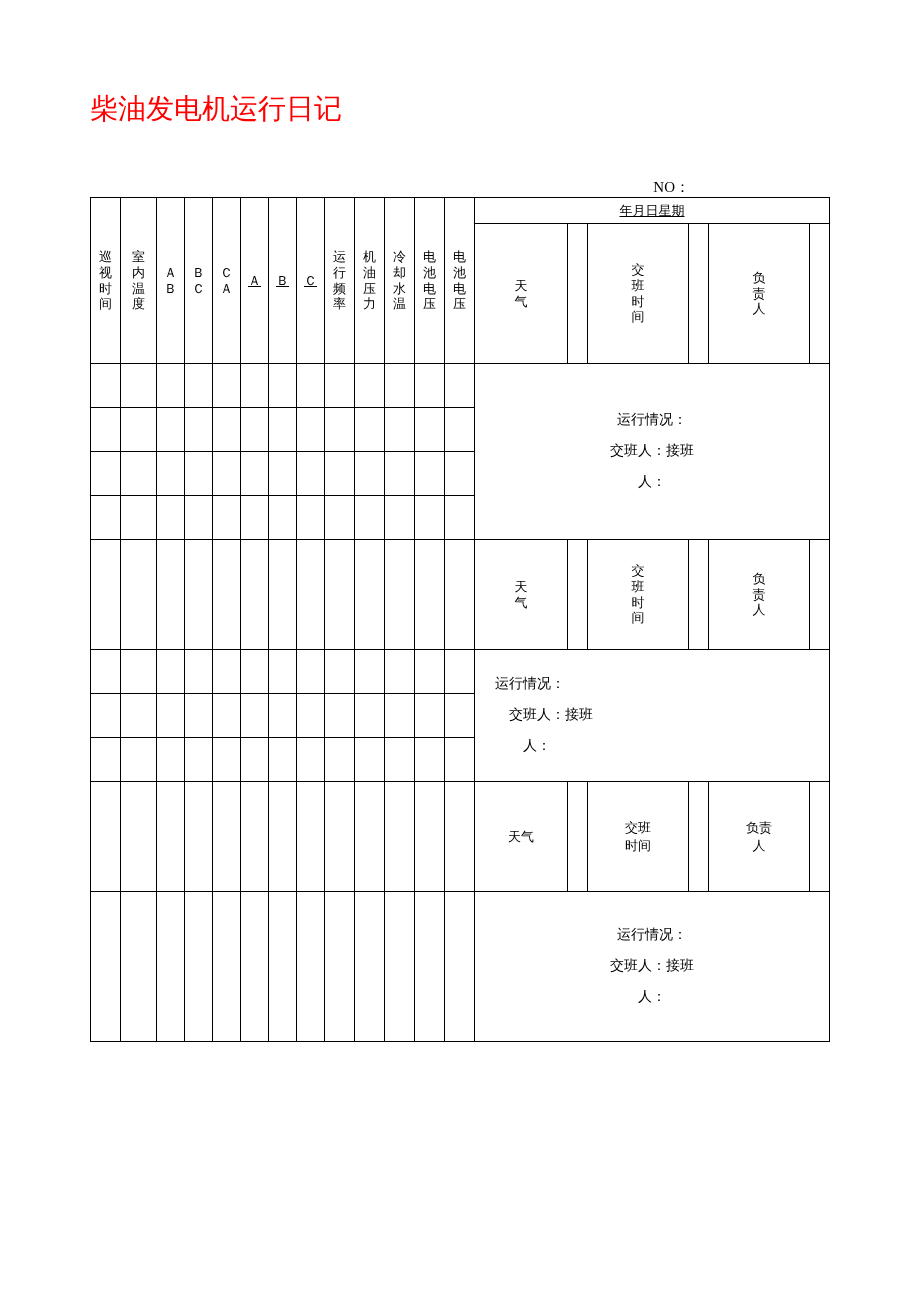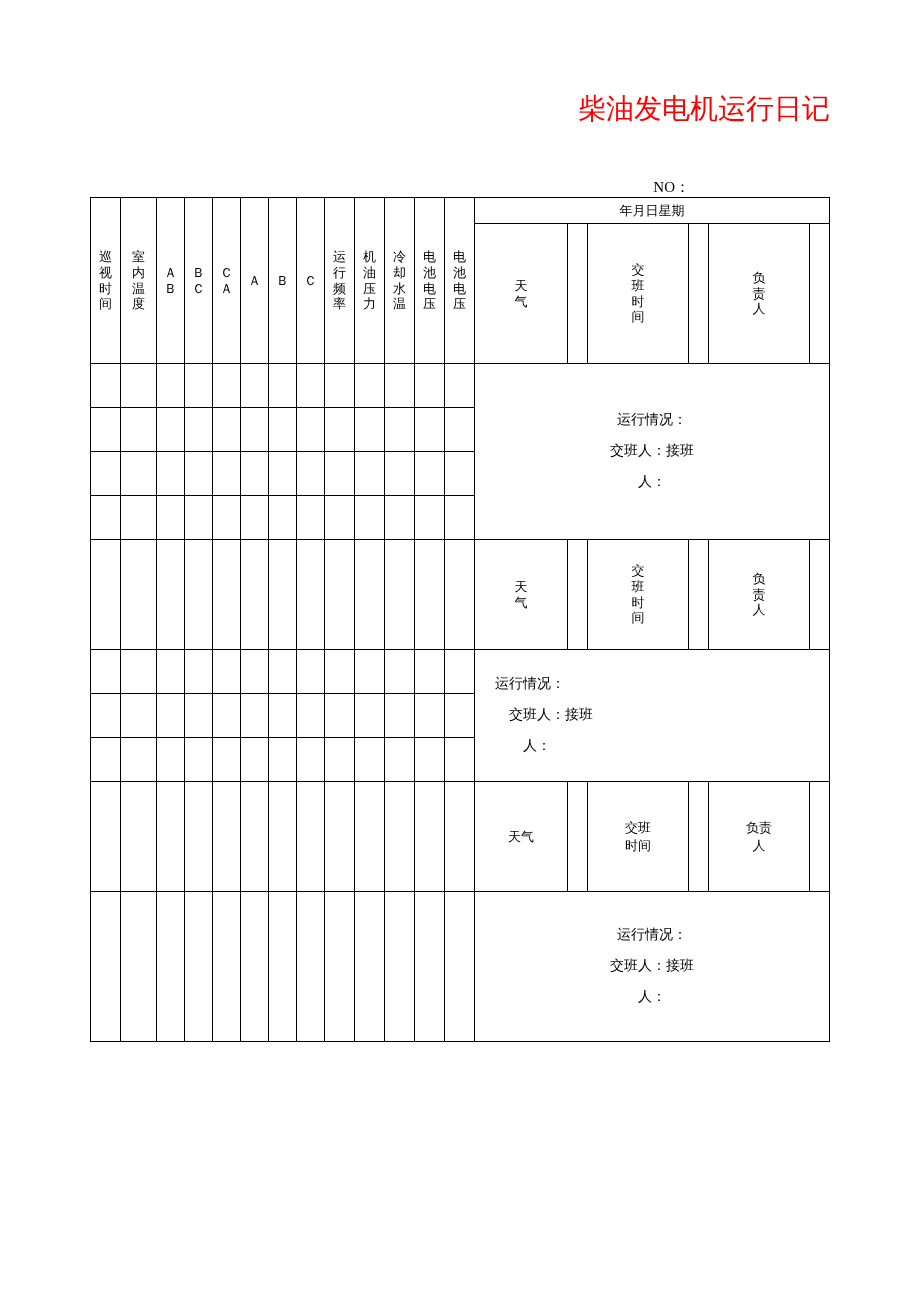--- a/index.html
+++ b/index.html
@@ -8,21 +8,21 @@
       padding: 0;
     }
     body {
       background: #ffffff;
       font-family: "SimSun", "宋体", serif;
       width: 920px;
       height: 1301px;
       padding: 90px 90px 0 90px;
     }
     .title {
-      text-align: right;
+      text-align: left;
       color: #ff0000;
       font-size: 28px;
       font-weight: normal;
       margin-bottom: 50px;
       font-family: "SimSun", "宋体", serif;
     }
     .no-line {
       text-align: right;
       font-size: 15px;
       padding-right: 140px;
@@ -39,20 +39,21 @@
       text-align: center;
       vertical-align: middle;
       padding: 2px;
       font-weight: normal;
     }
     .vert-header {
       height: 140px;
     }
     .date-row td {
       height: 26px;
+      text-decoration: underline;
     }
     .data-row td {
       height: 44px;
     }
     .shift-header-row td {
       height: 110px;
     }
     .side-block {
       text-align: left;
       vertical-align: top;

